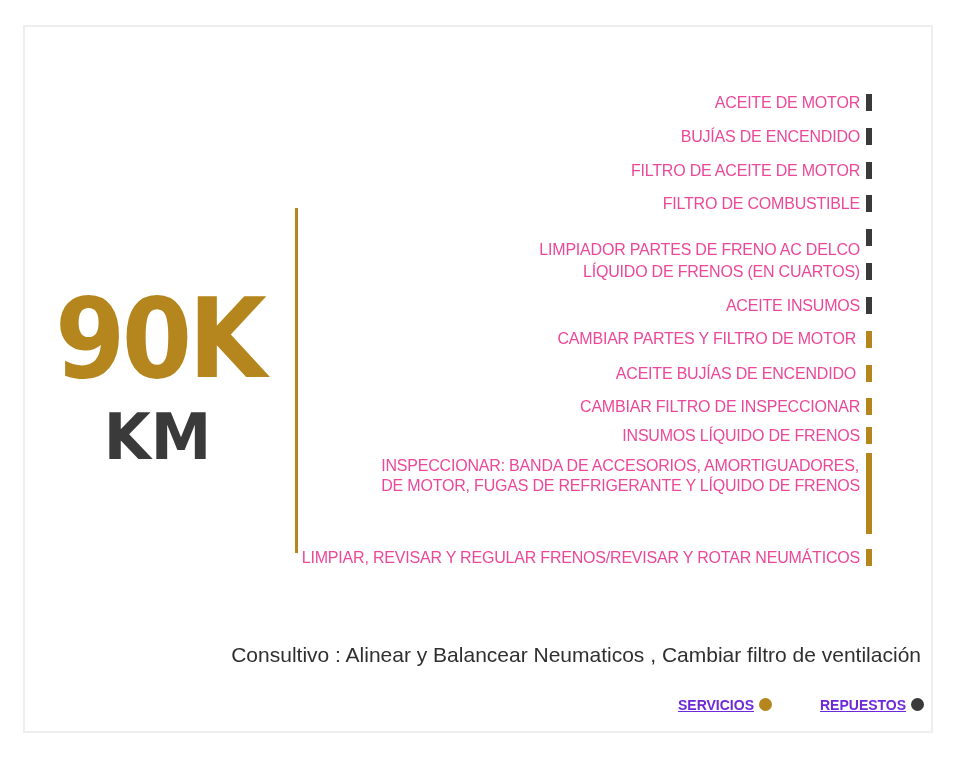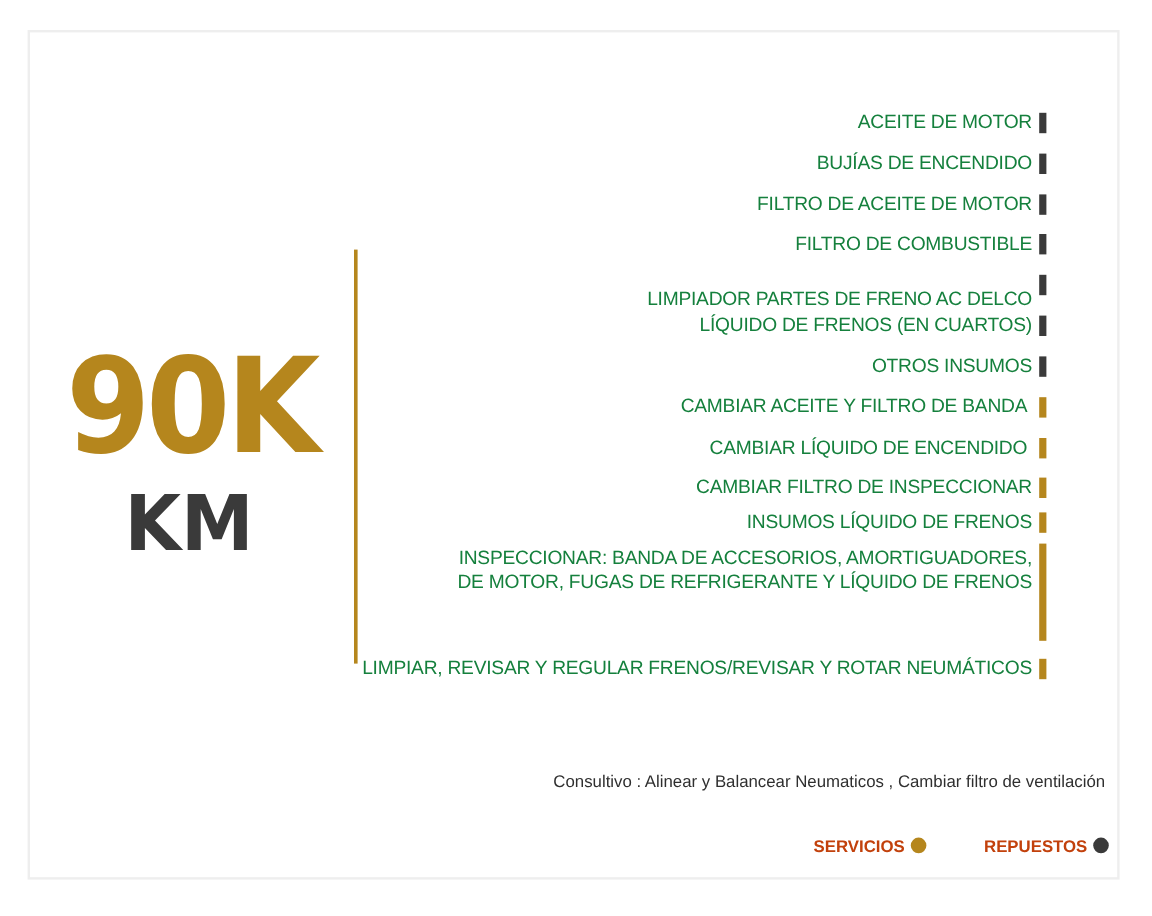--- a/index.html
+++ b/index.html
@@ -7,28 +7,28 @@
            font-family: "Liberation Sans", "DejaVu Sans", sans-serif; }
     .card { position: absolute; left: 23px; top: 25px; width: 910px; height: 708px;
             border: 2px solid #eeeeee; background: #fff; box-sizing: border-box; }
     .big { position: absolute; left: 55px; top: 284px; width: 212px; text-align: center;
            font-family: "DejaVu Sans", sans-serif; font-weight: bold; font-size: 110px;
            line-height: 110px; color: #b5861d; letter-spacing: -4px; transform: scaleX(0.92); transform-origin: left center; }
     .unit { position: absolute; left: 55px; top: 402px; width: 205px; text-align: center;
             font-family: "DejaVu Sans", sans-serif; font-weight: bold; font-size: 64px;
             line-height: 70px; color: #3a3a3a; transform: scaleX(0.95); }
     .divider { position: absolute; left: 295px; top: 208px; width: 3px; height: 345px; background: #b5861d; }
-    .item { position: absolute; right: 100px; text-align: right; font-size: 16px; color: #15803d;
+    .item { position: absolute; right: 100px; text-align: left; font-size: 16px; color: #ec4899;
             line-height: 20px; white-space: nowrap; letter-spacing: -0.2px; }
     .item.multi { line-height: 19.5px; }
     .bar { position: absolute; left: 866px; width: 6px; }
     .bar.rep { background: #3a3a3a; }
     .bar.srv { background: #b5861d; }
-    .consult { position: absolute; right: 39px; top: 643px; font-size: 14px; color: #2f2f2f; white-space: nowrap; }
-    .legend { position: absolute; top: 697px; font-weight: bold; font-size: 14px; color: #c2410c; white-space: nowrap; }
+    .consult { position: absolute; right: 39px; top: 643px; font-size: 21px; color: #2f2f2f; white-space: nowrap; }
+    .legend { position: absolute; top: 697px; font-weight: bold; font-size: 14px; color: #6d28d9; white-space: nowrap; text-decoration: underline; }
     .legend .dot { display: inline-block; width: 13px; height: 13px; border-radius: 50%; vertical-align: -1px; margin-left: 5px; }
   </style>
 </head>
 <body>
 
 <div class="card"></div>
 
 <div class="big">90K</div>
 <div class="unit">KM</div>
 <div class="divider"></div>
@@ -44,27 +44,27 @@
 
 <div class="item" style="top:194px">FILTRO DE COMBUSTIBLE</div>
 <div class="bar rep" style="top:195px;height:17px"></div>
 
 <div class="item" style="top:240px">LIMPIADOR PARTES DE FRENO AC DELCO</div>
 <div class="bar rep" style="top:229px;height:17px"></div>
 
 <div class="item" style="top:262px">LÍQUIDO DE FRENOS (EN CUARTOS)</div>
 <div class="bar rep" style="top:263px;height:17px"></div>
 
-<div class="item" style="top:296px">OTROS INSUMOS</div>
+<div class="item" style="top:296px">ACEITE INSUMOS</div>
 <div class="bar rep" style="top:297px;height:17px"></div>
 
-<div class="item" style="top:329px;right:104px">CAMBIAR ACEITE Y FILTRO DE BANDA</div>
+<div class="item" style="top:329px;right:104px">CAMBIAR PARTES Y FILTRO DE MOTOR</div>
 <div class="bar srv" style="top:331px;height:17px"></div>
 
-<div class="item" style="top:364px;right:104px">CAMBIAR LÍQUIDO DE ENCENDIDO</div>
+<div class="item" style="top:364px;right:104px">ACEITE BUJÍAS DE ENCENDIDO</div>
 <div class="bar srv" style="top:365px;height:17px"></div>
 
 <div class="item" style="top:397px">CAMBIAR FILTRO DE INSPECCIONAR</div>
 <div class="bar srv" style="top:398px;height:17px"></div>
 
 <div class="item" style="top:426px">INSUMOS LÍQUIDO DE FRENOS</div>
 <div class="bar srv" style="top:427px;height:17px"></div>
 
 <div class="item multi" style="top:456px">
   <div>INSPECCIONAR: BANDA DE ACCESORIOS, AMORTIGUADORES,</div>

